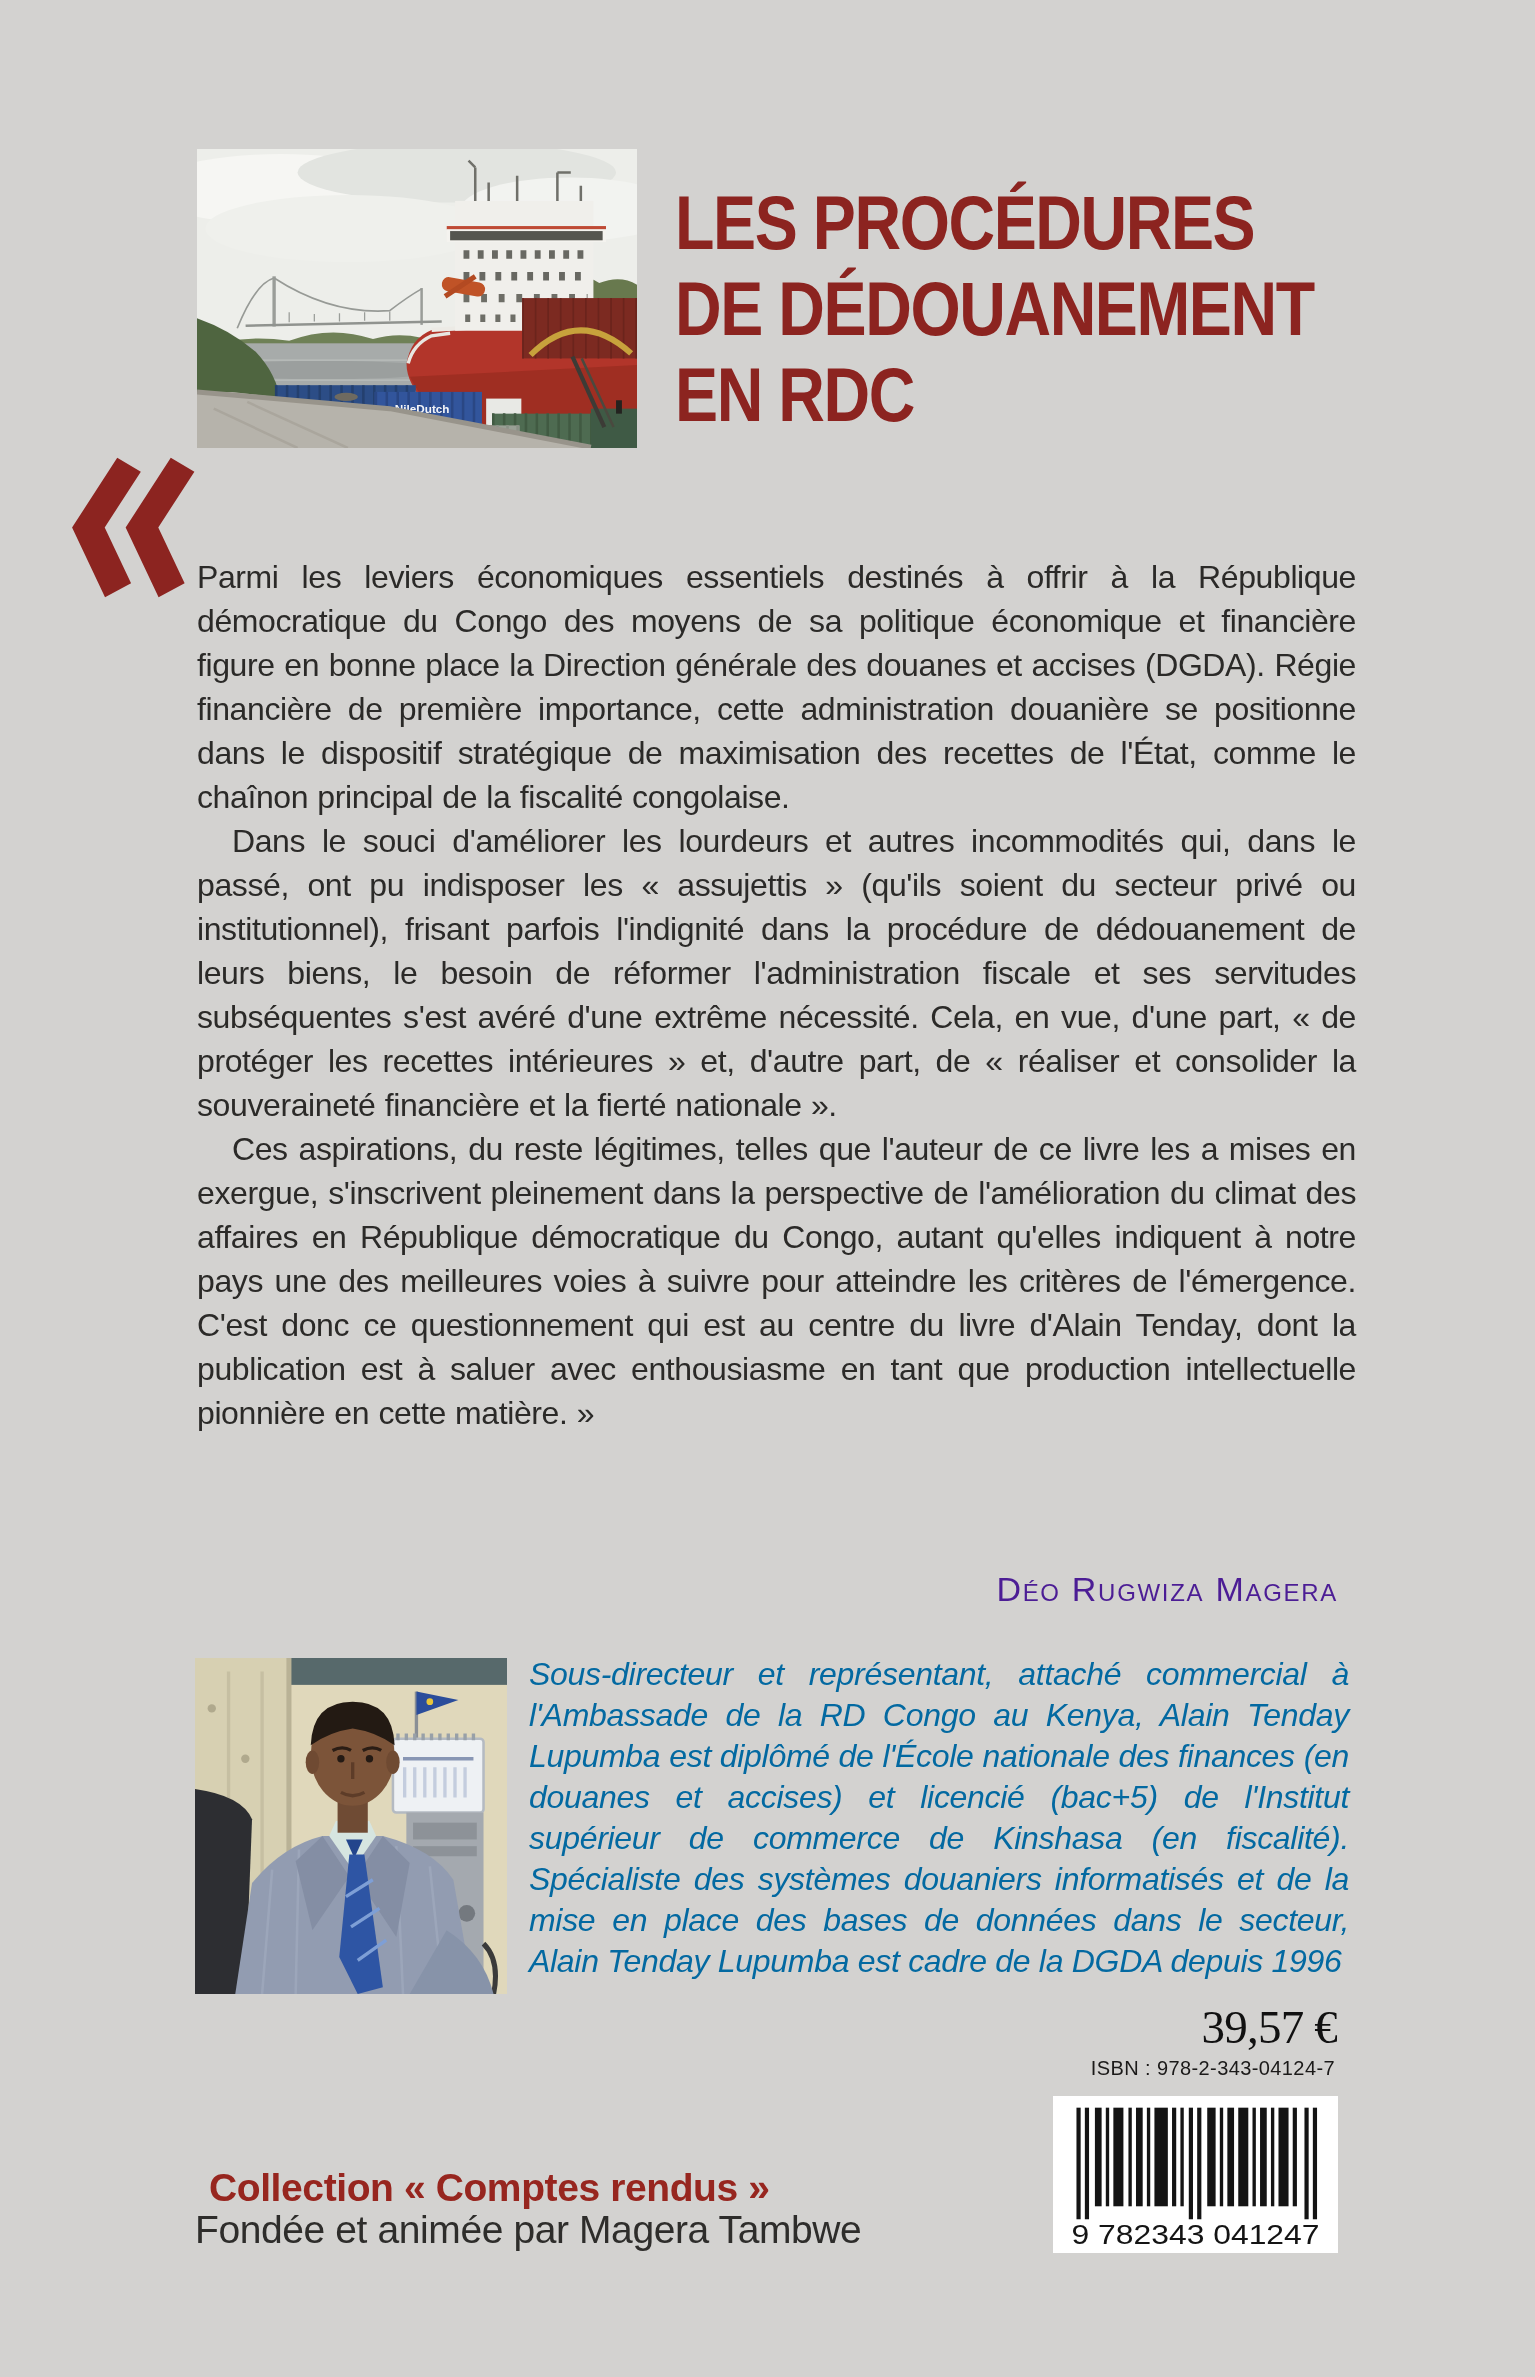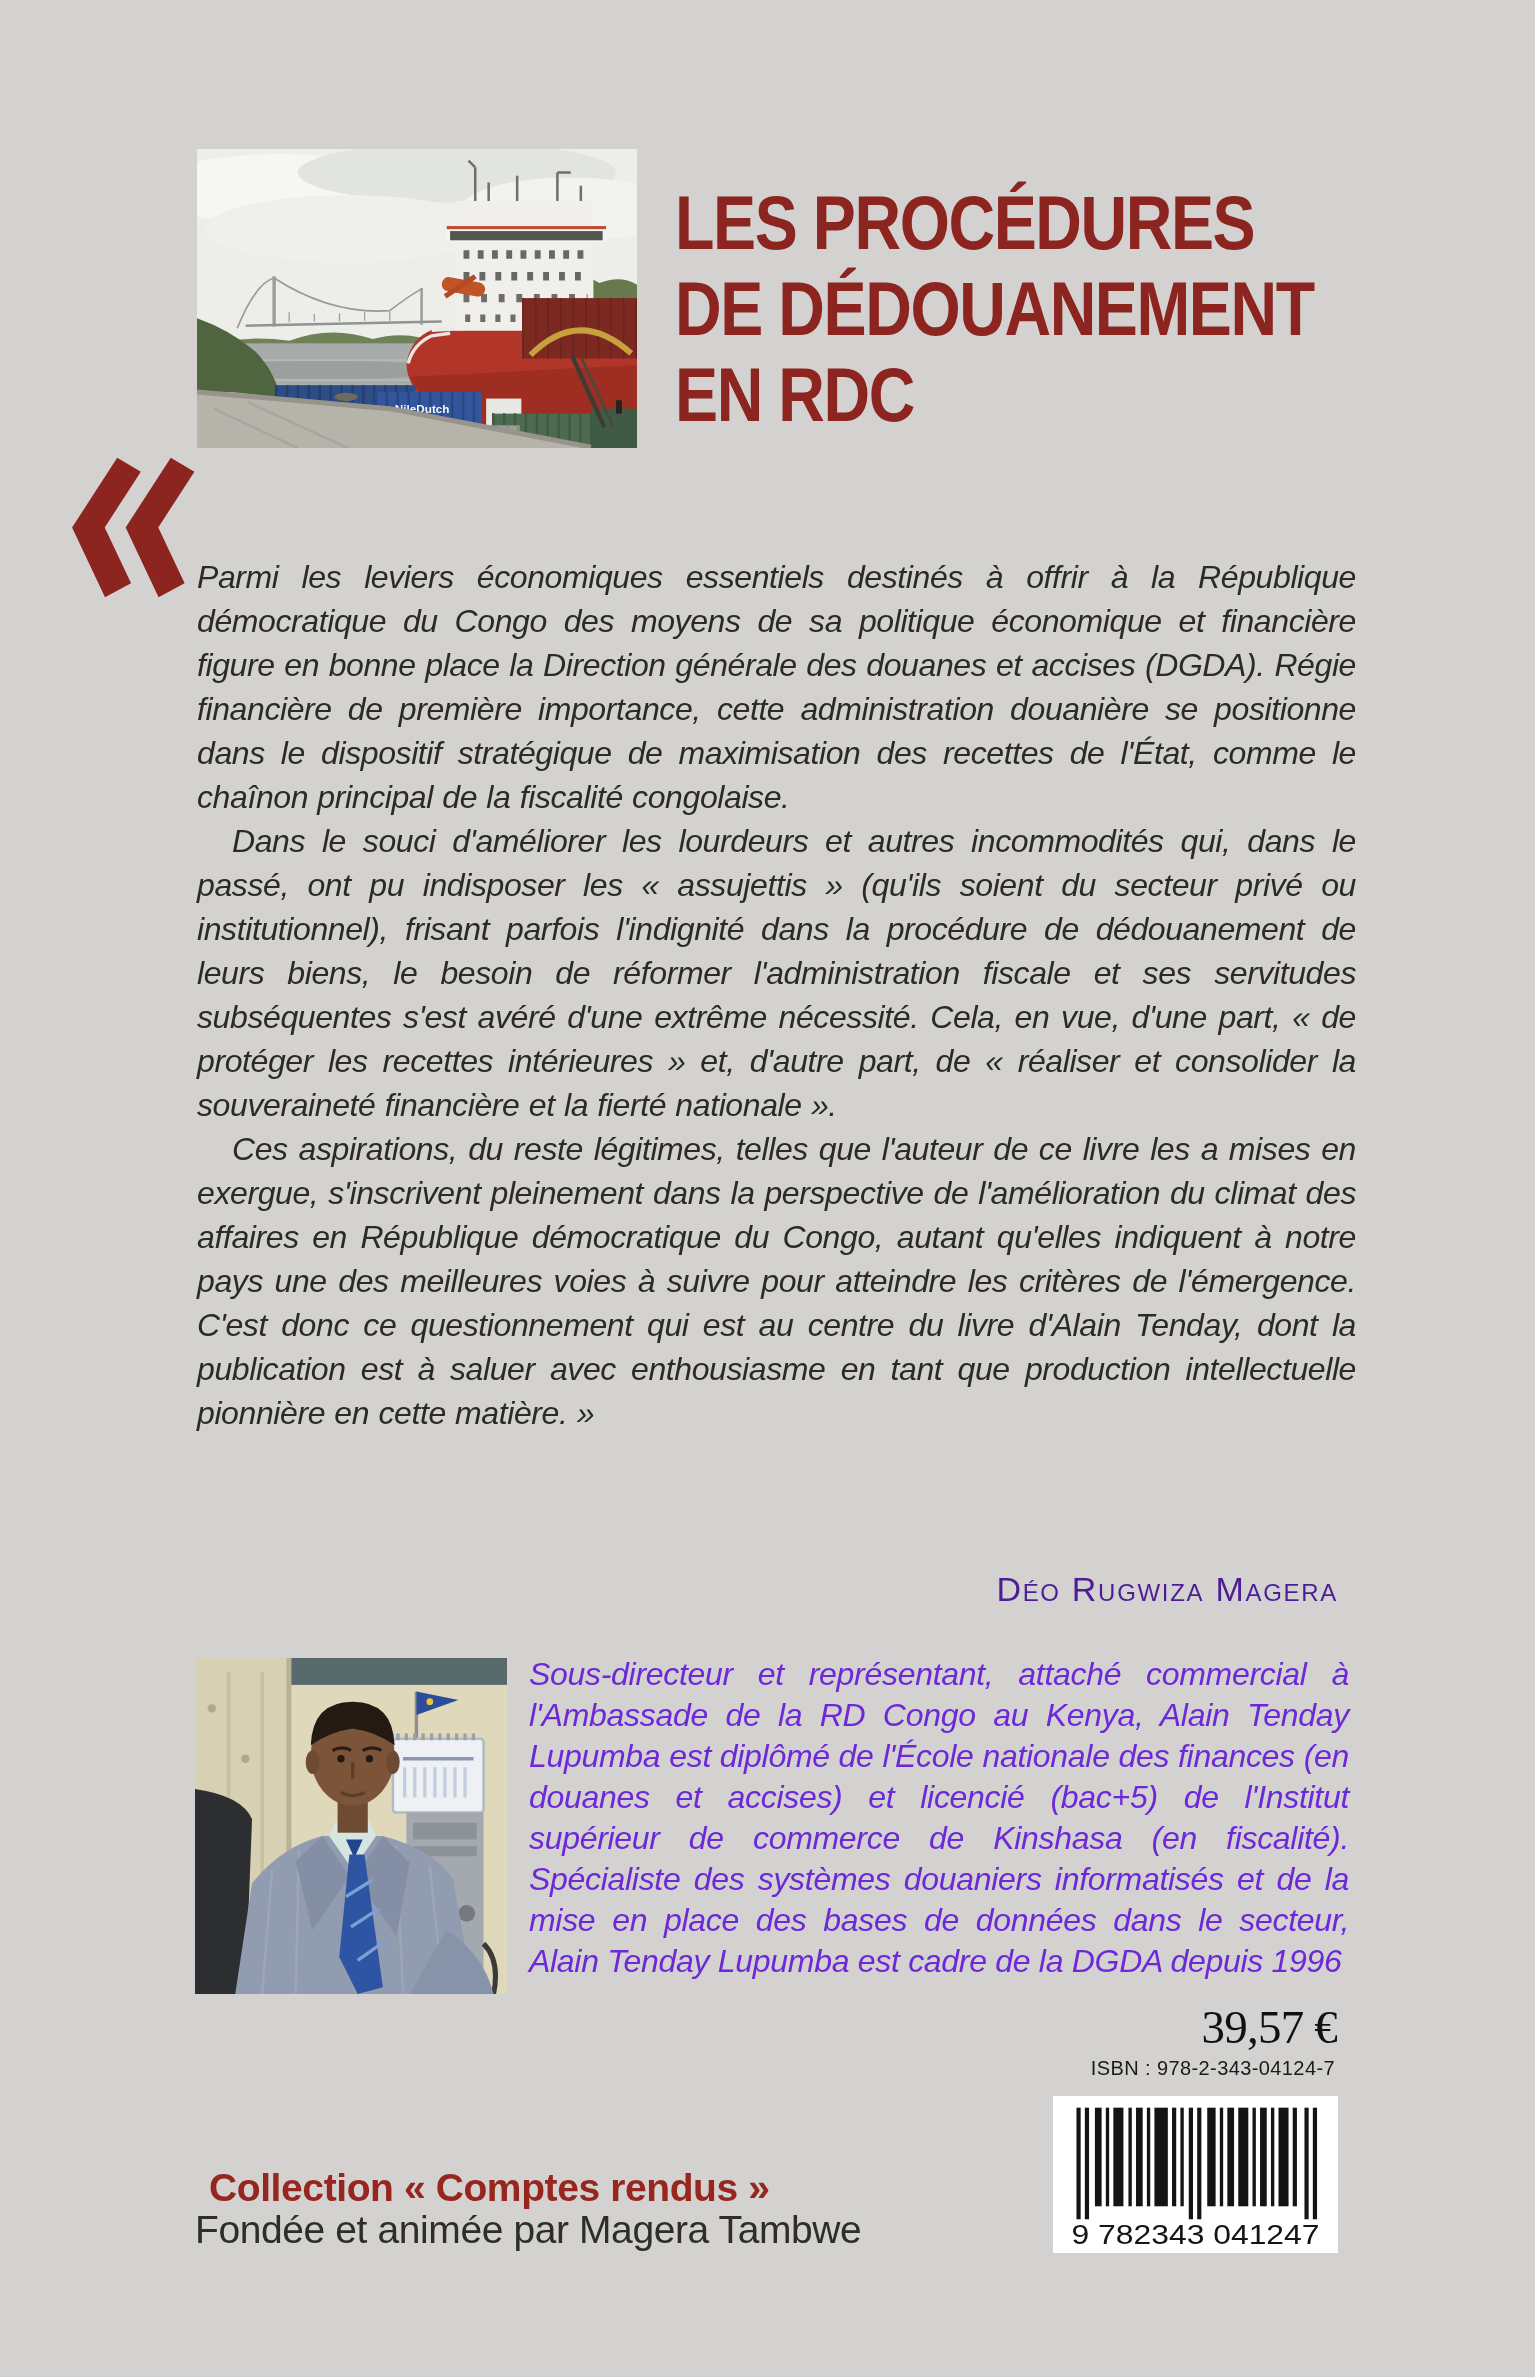--- a/index.html
+++ b/index.html
@@ -5,28 +5,28 @@
   html,body{margin:0;padding:0;background:#d3d2d0;}
   .cover{position:relative;width:1535px;height:2377px;background:#d3d2d0;overflow:hidden;
          font-family:"Liberation Sans",sans-serif;}
   .ship-photo{position:absolute;left:197px;top:149px;width:440px;height:299px;}
   .ship-photo svg{width:100%;height:100%;display:block;}
   .title{position:absolute;left:675px;top:180px;margin:0;color:#8c2420;
          font-size:76px;line-height:86px;font-weight:bold;letter-spacing:-1.7px;
          transform:scaleX(0.85);transform-origin:left top;white-space:nowrap;}
   .quote-mark{position:absolute;left:70px;top:448px;width:126px;height:159px;}
   .quote{position:absolute;left:197px;top:555px;width:1159px;color:#2b2a28;
-         font-size:32px;line-height:44px;text-align:justify;letter-spacing:-0.4px;word-spacing:0.8px;font-style:italic;}
+         font-size:32px;line-height:44px;text-align:justify;letter-spacing:-0.4px;word-spacing:0.8px;}
   .quote p{margin:0;}
   .quote p + p{text-indent:35px;}
   .signature{position:absolute;right:197px;top:1570px;color:#4c1d95;font-size:34px;
              font-variant:small-caps;letter-spacing:1.7px;}
   .author-photo{position:absolute;left:195px;top:1658px;width:312px;height:336px;}
   .author-photo svg{width:100%;height:100%;display:block;}
-  .bio{position:absolute;left:529px;top:1654px;width:820px;color:#6d28d9;
+  .bio{position:absolute;left:529px;top:1654px;width:820px;color:#0369a1;
        font-size:32px;line-height:41px;font-style:italic;text-align:justify;letter-spacing:-0.3px;}
   .price{position:absolute;right:198px;top:2000px;color:#111;
          font-family:"Liberation Serif",serif;font-size:47px;letter-spacing:-0.8px;}
   .isbn{position:absolute;right:200px;top:2057px;color:#1b1a19;font-size:20px;letter-spacing:0.4px;}
   .barcode{position:absolute;left:1053px;top:2096px;width:285px;height:157px;}
   .barcode svg{width:100%;height:100%;display:block;}
   .collection{position:absolute;left:209px;top:2166px;color:#97261f;font-size:39px;letter-spacing:-0.4px;font-weight:bold;}
   .founder{position:absolute;left:195px;top:2208px;color:#2e2d2b;font-size:39px;letter-spacing:-0.4px;}
 </style>
 </head>

